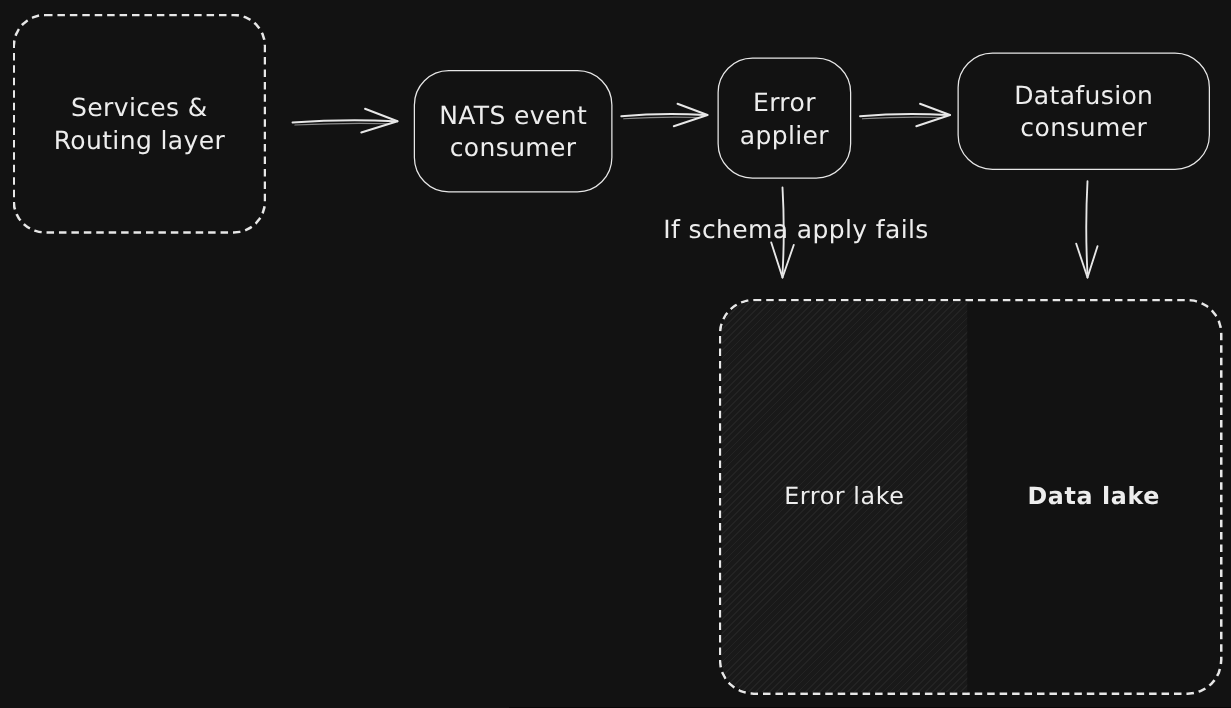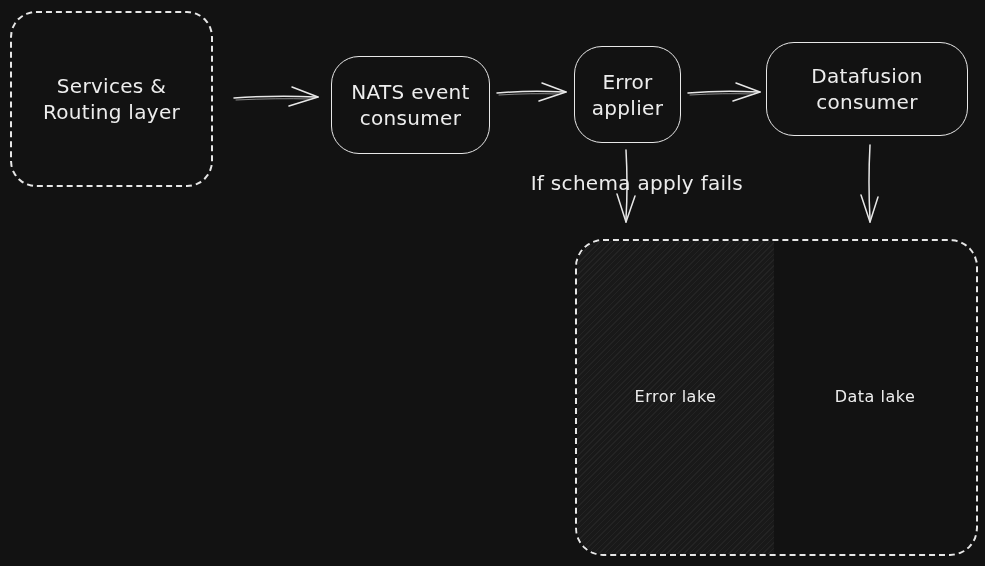--- a/index.html
+++ b/index.html
@@ -35,30 +35,30 @@
   .box-datafusion{left:766px;top:42px;width:202px;height:94px;padding:0 2px;}
 
   .box-lakes{
     left:575px;top:239px;width:403px;height:317px;
     border:2px dashed var(--stroke);border-radius:28px;
     display:flex;align-items:stretch;padding:0;overflow:hidden;
   }
   .lake-half{
     flex:0 0 auto;
     display:flex;align-items:center;justify-content:center;
-    font-size:16px;letter-spacing:.5px;
+    font-size:19px;letter-spacing:.5px;
   }
   .lake-error{
     width:197px;
     background:
       repeating-linear-gradient(135deg,var(--hatch-line) 0 1px,transparent 1px 4px),
       var(--hatch-bg);
     border-top-left-radius:26px;border-bottom-left-radius:26px;
   }
-  .lake-data{flex:1 1 auto;}
+  .lake-data{flex:1 1 auto;font-weight:bold;}
 
   .edge-label{
     position:absolute;left:523px;top:171px;width:220px;
     text-align:right;font-size:20px;letter-spacing:.3px;
     pointer-events:none;
   }
   svg.arrows{
     position:absolute;left:0;top:0;width:985px;height:566px;
     pointer-events:none;
   }

